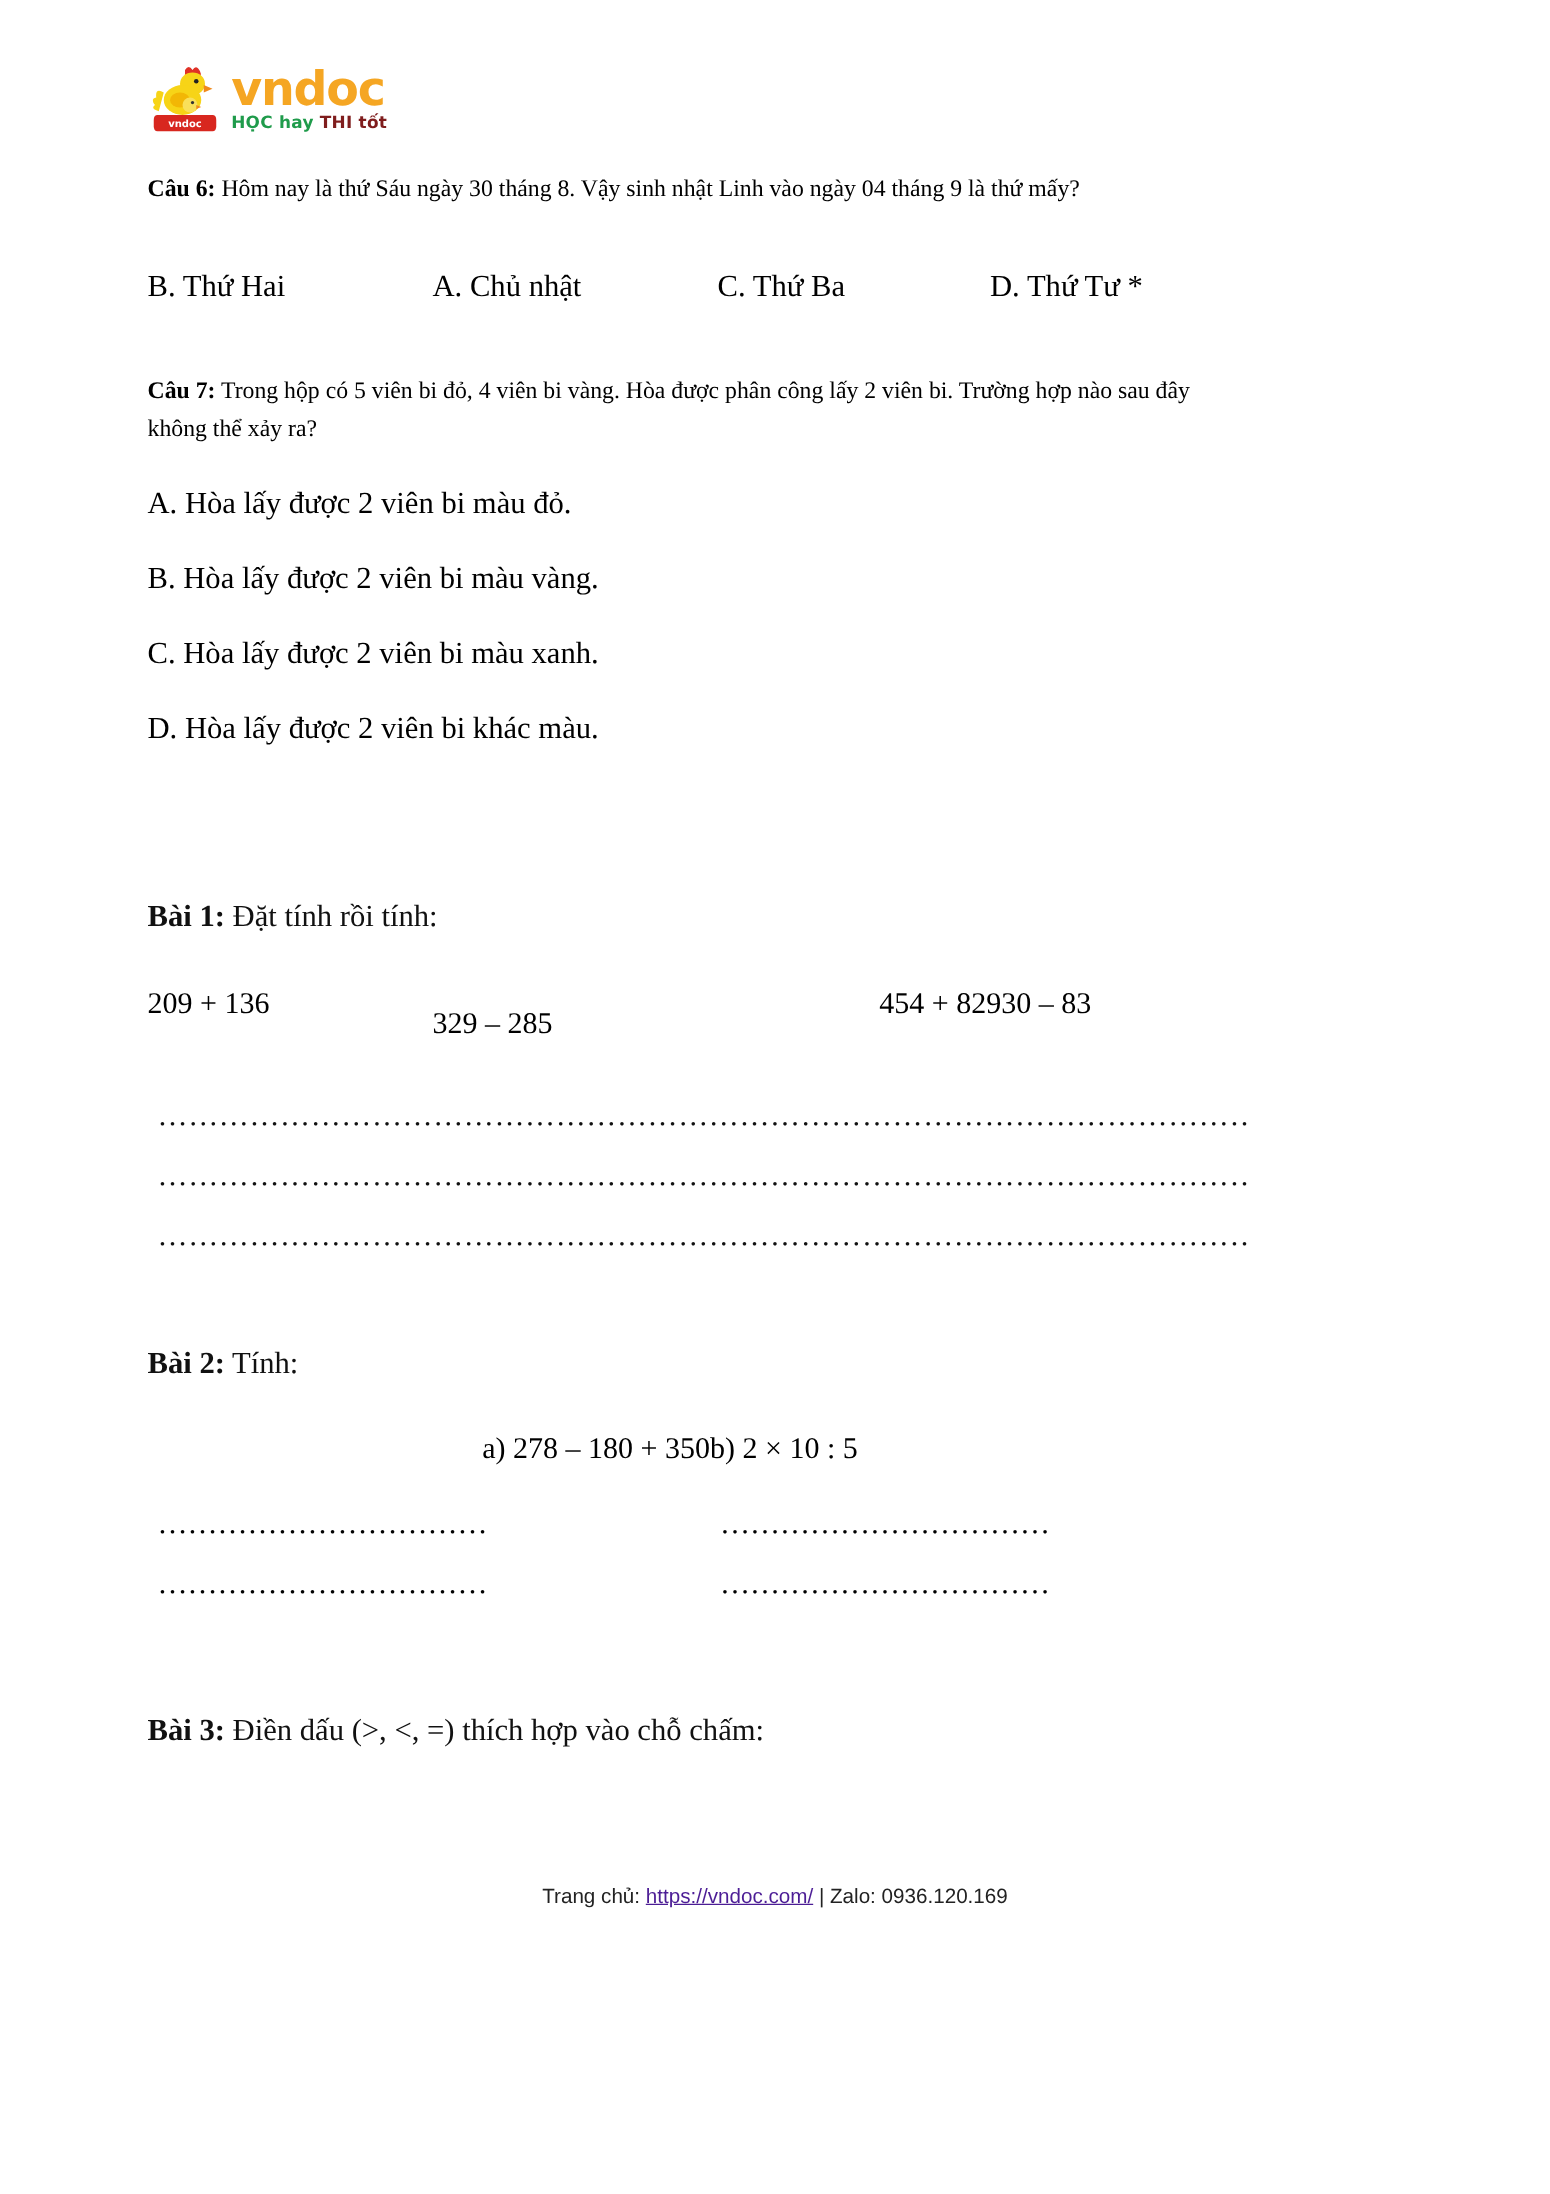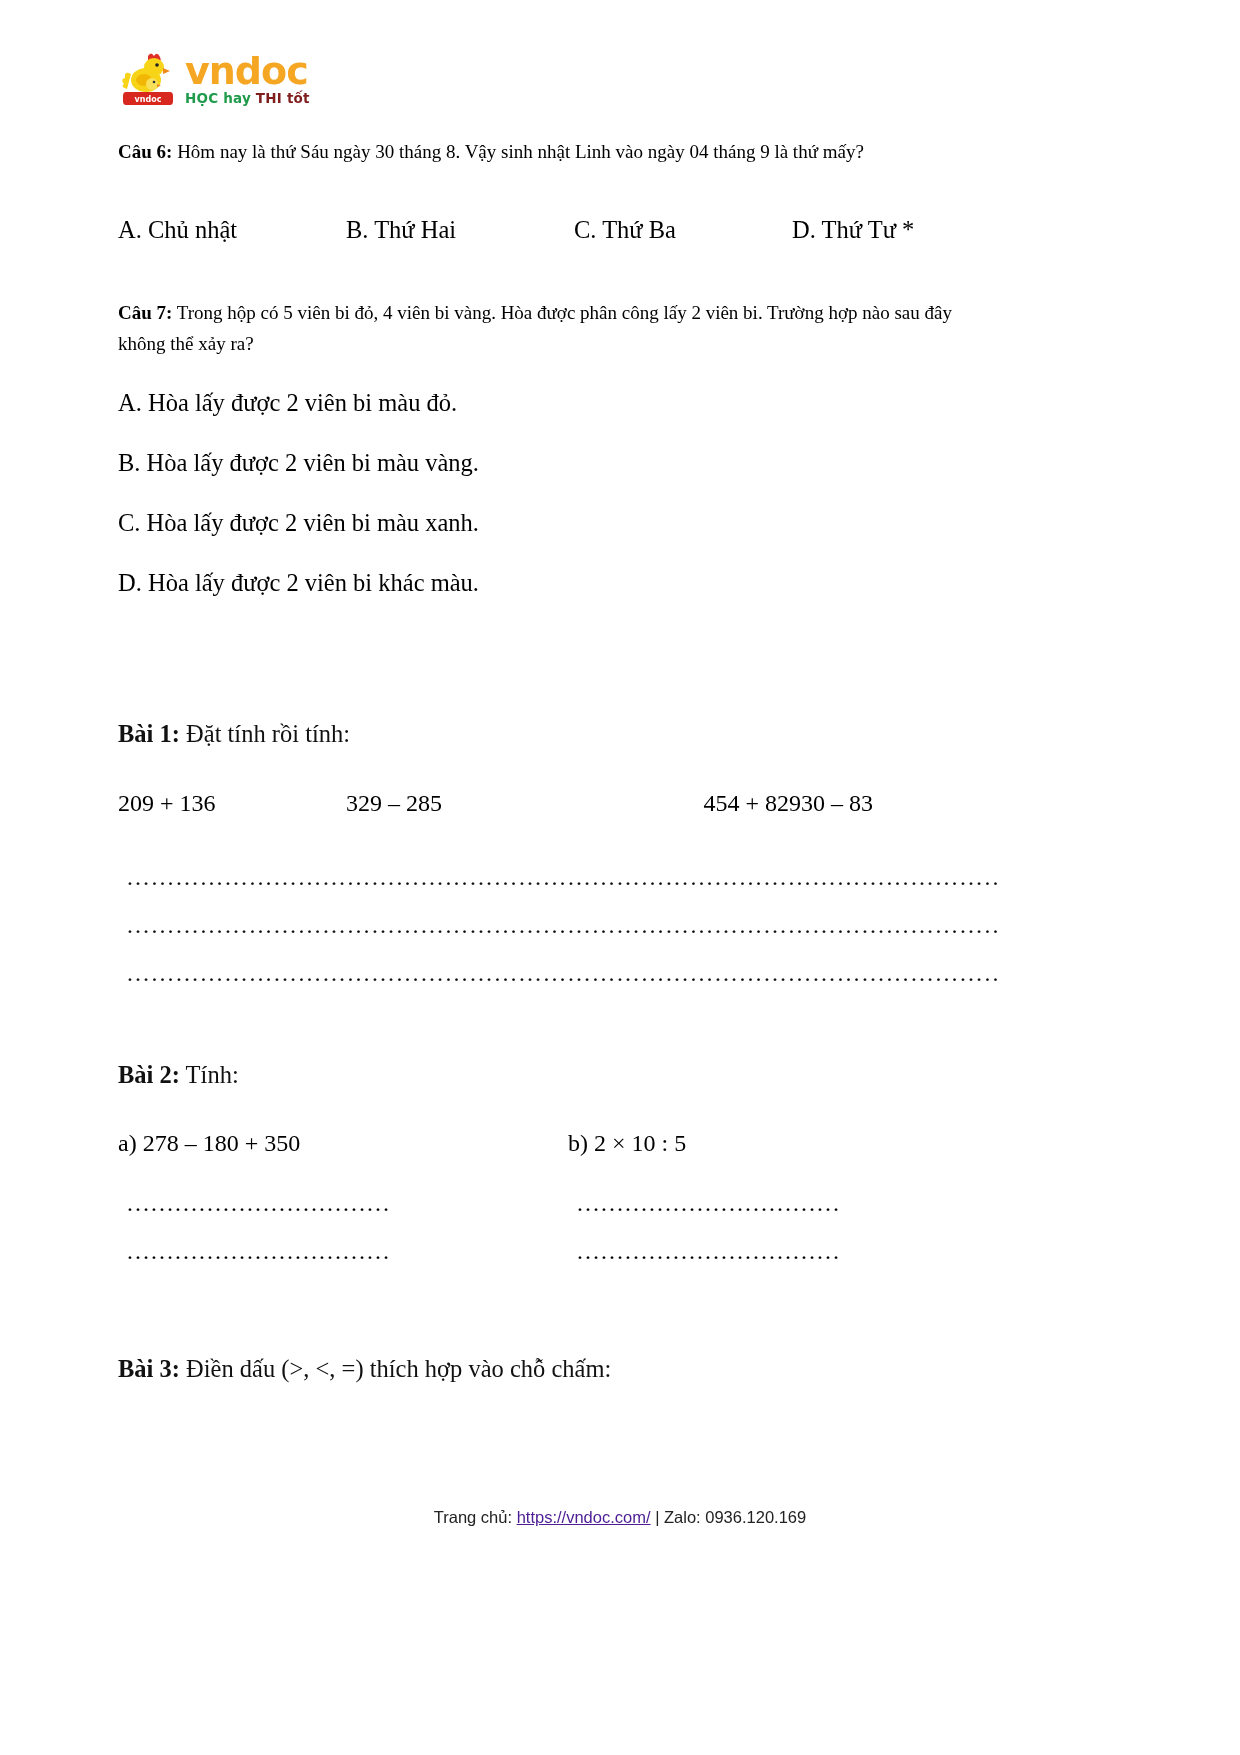--- a/index.html
+++ b/index.html
@@ -112,31 +112,31 @@
   }
 
   
   .expr-row {
     display: flex;
     font-size: 24px;
     line-height: 1.6;
   }
   .expr-row .ex { flex: none; }
   .ex1 { width: 228px; }
-  .ex2 { width: 225px; }
+  .ex2 { width: 225px; margin-top: 16px; }
   .ex3 { width: 218px; text-align: right; }
   .ex4 { width: auto; }
 
   .expr-row2 {
     display: flex;
     font-size: 24px;
     line-height: 1.6;
   }
   .expr-row2 .ex { flex: none; }
-  .exa { width: 450px; }
+  .exa { width: 450px; text-align: right; }
   .exb { width: auto; }
 
   
   .dots-full {
     font-size: 24px;
     letter-spacing: 0.5px;
     line-height: 2.0;
     color: #111;
     white-space: nowrap;
     overflow: hidden;
@@ -211,22 +211,22 @@
 
   <div class="content">
 
     <div class="q-block">
       <p class="qtext"><span class="bold">Câu 6:</span><span> Hôm nay là thứ Sáu ngày 30 tháng 8. Vậy sinh nhật Linh vào ngày 04 tháng 9 là thứ mấy?</span></p>
     </div>
 
     <div class="gap-sm"></div>
 
     <div class="opt-row">
+      <span class="opt opt-b">B. Thứ Hai</span>
       <span class="opt opt-a">A. Chủ nhật</span>
-      <span class="opt opt-b">B. Thứ Hai</span>
       <span class="opt opt-c">C. Thứ Ba</span>
       <span class="opt opt-d">D. Thứ Tư *</span>
     </div>
 
     <div class="gap-md"></div>
 
     <div class="q-block">
       <p class="qtext"><span class="bold">Câu 7:</span><span> Trong hộp có 5 viên bi đỏ, 4 viên bi vàng. Hòa được phân công lấy 2 viên bi. Trường hợp nào sau đây không thể xảy ra?</span></p>
     </div>
 

